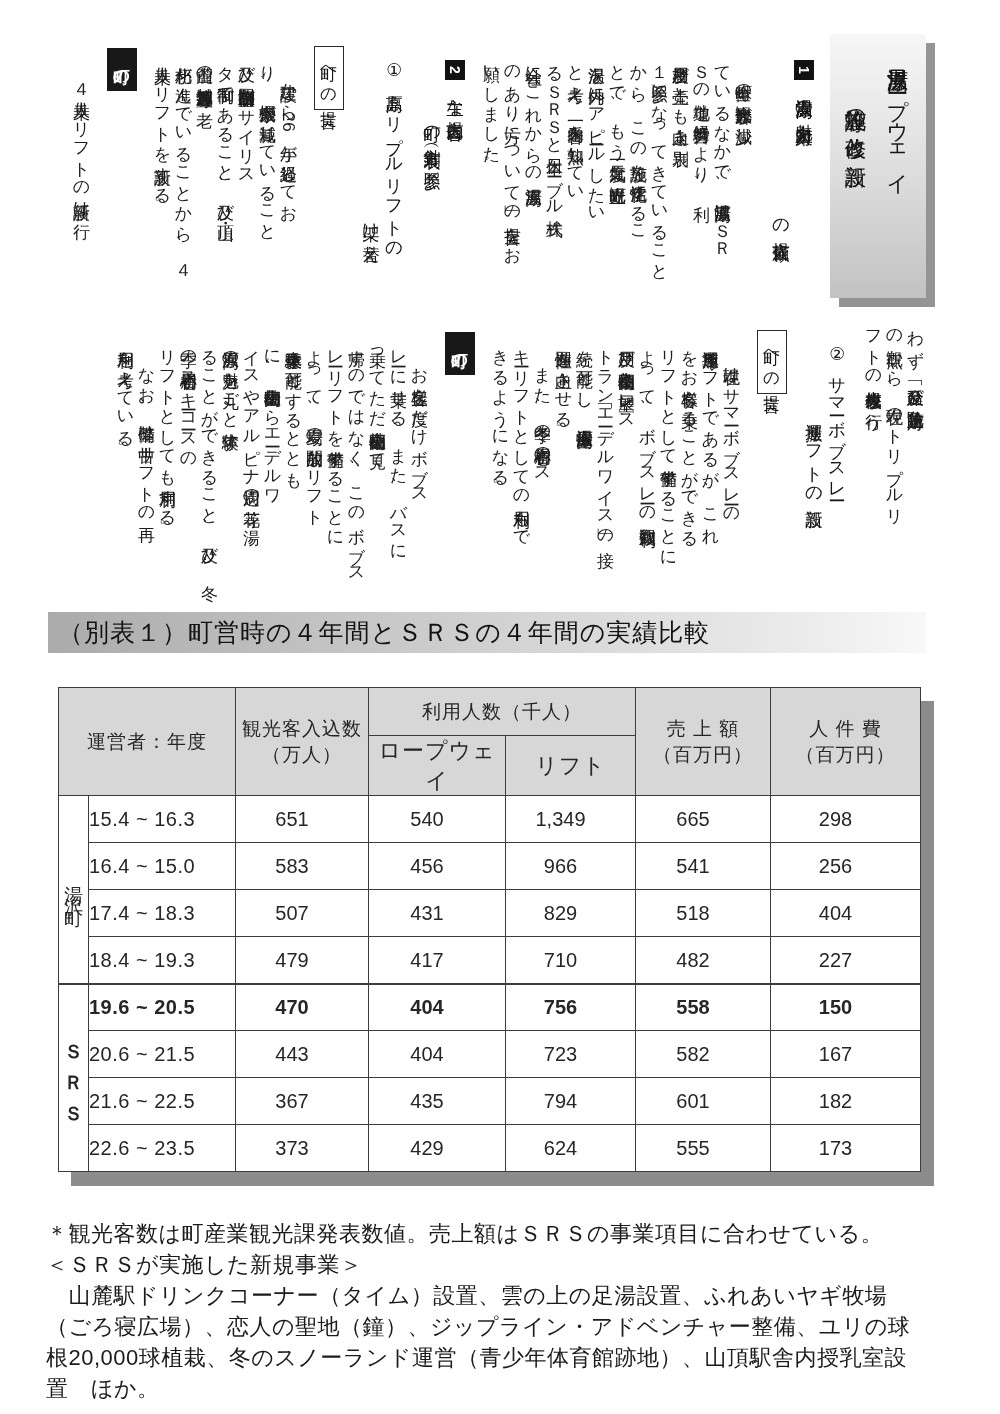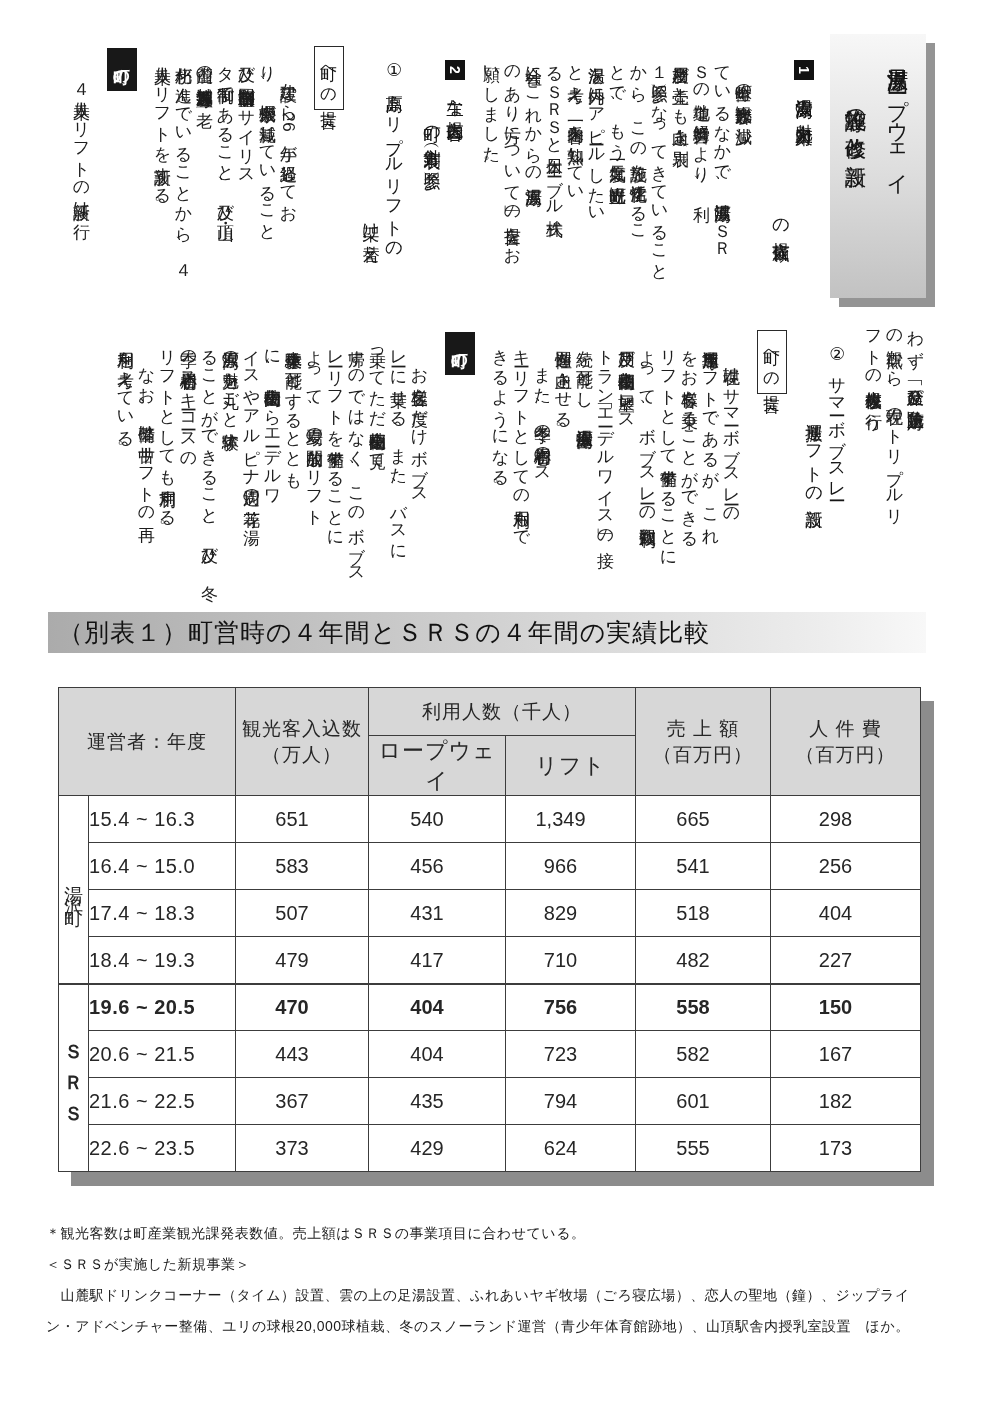--- a/index.html
+++ b/index.html
@@ -70,21 +70,21 @@
   .dtable thead tr.h1 th { height:48px; }
   .dtable thead tr.h2 th { height:52px; font-size:22px; }
   .dtable tbody td { height:47px; vertical-align:middle; }
   .dtable td.num  { text-align:center; padding-right:20px; }
   .dtable td.year { letter-spacing:0.5px; }
   .dtable th.op   { background:#fff; font-weight:normal; text-align:center; vertical-align:middle; }
   .op-text { display:inline-block; writing-mode:vertical-rl; letter-spacing:12px; font-size:19px; padding-top:4px; color:#262626; }
   .dtable tbody tr.grp > th, .dtable tbody tr.grp > td { border-top:2px solid #3c3c3c;font-weight:bold; }
 
   
-  .notes { margin-top:42px; font-size:14px; line-height:31px; letter-spacing:0.5px; color:#1b1b1b; }
+  .notes { margin-top:42px; font-size:22px; line-height:31px; letter-spacing:0.5px; color:#1b1b1b; }
   .notes .nline { white-space:pre-line; }
 </style>
 </head>
 <body>
 
 <div class="page">
 
   
   <section>
 

